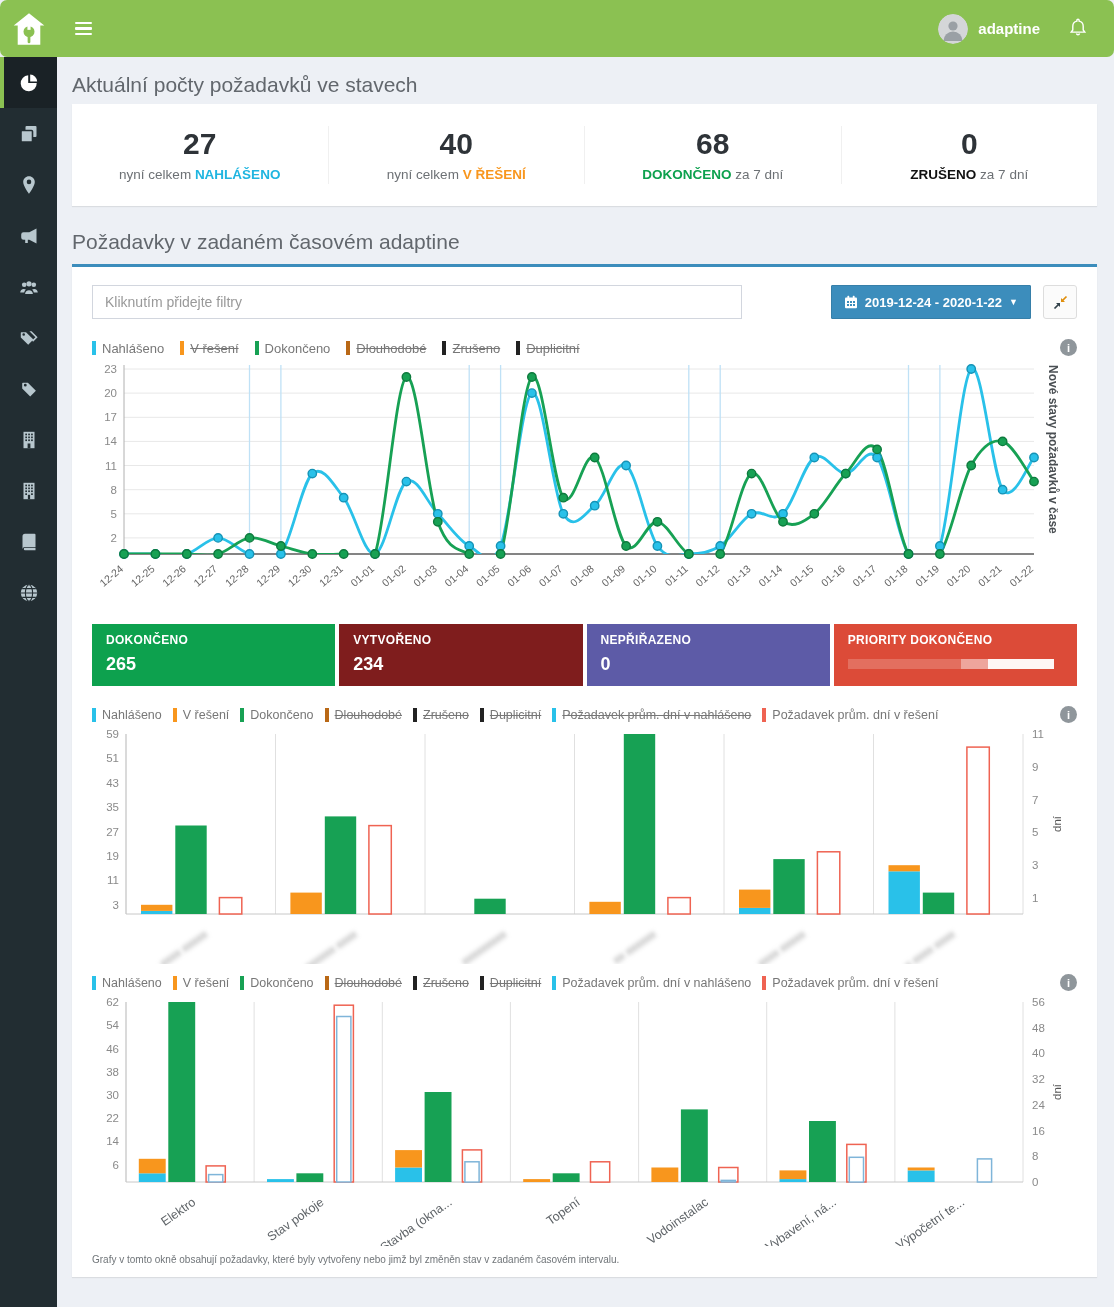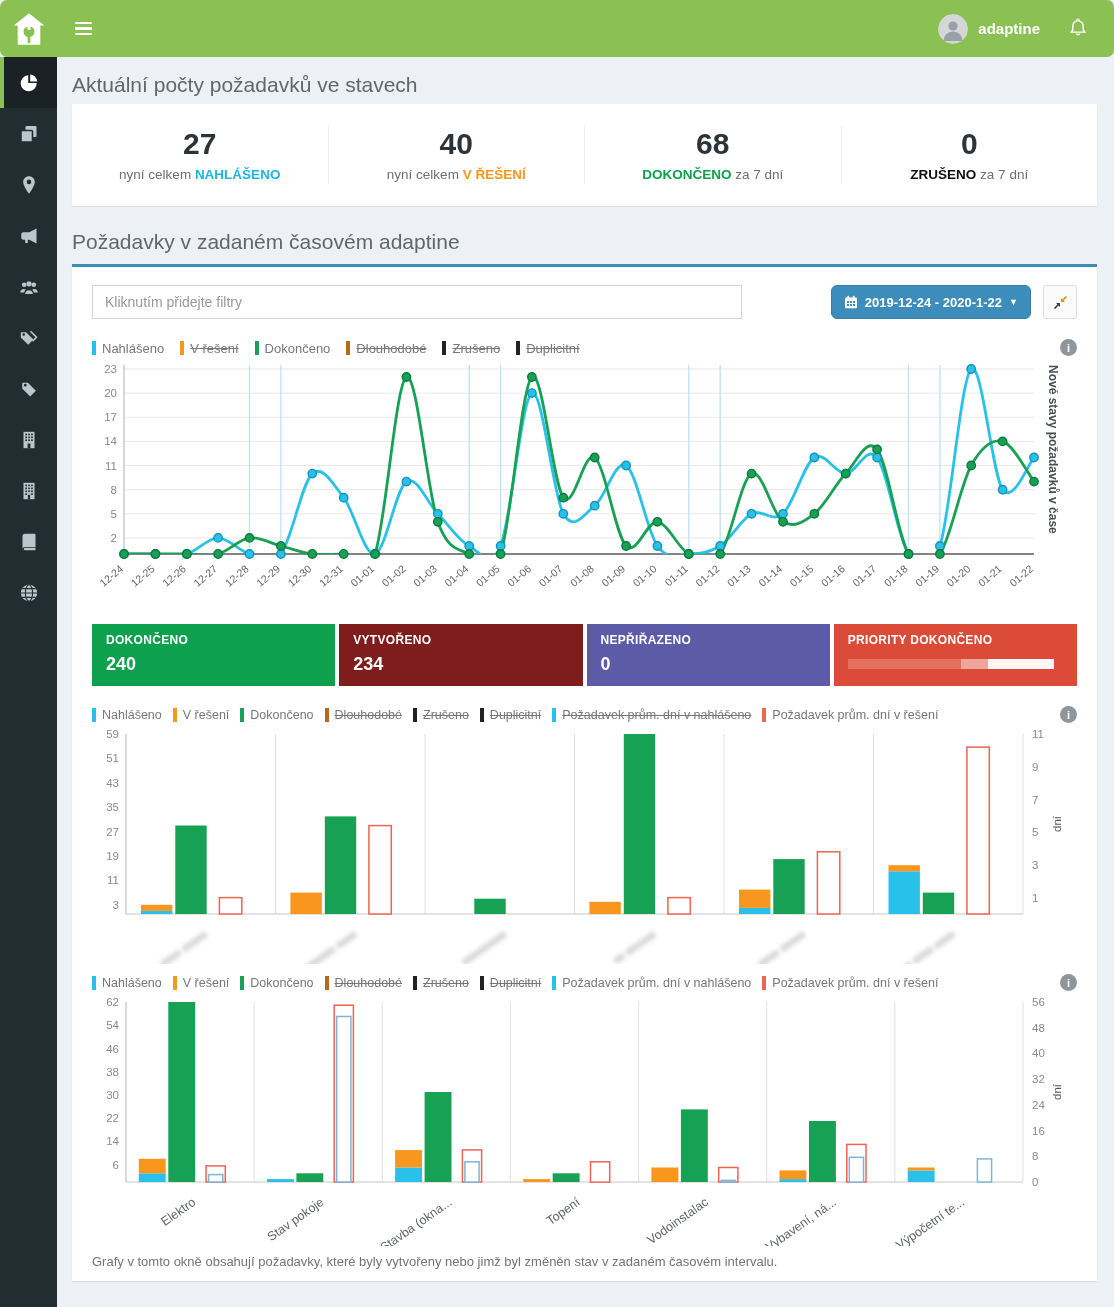--- a/index.html
+++ b/index.html
@@ -33,21 +33,21 @@
   .stat-col:last-child { border-right:none; }
   .stat-value { font-size:30px; font-weight:bold; color:#2e3338; line-height:36px; }
   .stat-caption { font-size:13.5px; color:#6d7175; margin-top:4px; line-height:18px; }
   .stat-caption b { font-weight:bold; }
   
   .panel { background:#fff; border-top:3px solid #3c8dbc; box-shadow:0 1px 1px rgba(0,0,0,.08); padding:18px 20px 12px; }
   .filter-row { display:flex; align-items:center; margin-bottom:20px; }
   .filter-input { width:650px; height:34px; border:1px solid #d2d6de; padding:6px 12px; font-size:14px; color:#444; font-family:inherit; }
   .filter-input::placeholder { color:#999; }
   .filter-right { margin-left:auto; display:flex; align-items:center; gap:12px; }
-  .date-btn { background:#3c8dbc; border:1px solid #367fa9; color:#fff; border-radius:6px; height:34px; padding:0 12px; font-size:13px; font-weight:bold; display:flex; align-items:center; gap:7px; cursor:pointer; font-family:inherit; }
+  .date-btn { background:#3c8dbc; border:1px solid #367fa9; color:#fff; border-radius:1px; height:34px; padding:0 12px; font-size:13px; font-weight:bold; display:flex; align-items:center; gap:7px; cursor:pointer; font-family:inherit; }
   .caret { font-size:9px; }
   .compress-btn { width:34px; height:34px; background:#fbfbfb; border:1px solid #ddd; border-radius:3px; display:flex; align-items:center; justify-content:center; cursor:pointer; }
   
   .legend-row { display:flex; align-items:center; gap:16px; position:relative; height:18px; margin-bottom:2px; }
   .legend-row.tight { gap:11px; }
   .legend-item { display:flex; align-items:center; font-size:13px; color:#777; cursor:pointer; white-space:nowrap; }
   .legend-row.tight .legend-item { font-size:12.5px; }
   .legend-item i { display:inline-block; width:4px; height:14px; margin-right:6px; }
   .legend-item .struck { text-decoration:line-through; }
   .info-icon { position:absolute; right:0; top:0; width:17px; height:17px; border-radius:50%; background:#8f969b; color:#fff; font-size:11px; font-weight:bold; display:flex; align-items:center; justify-content:center; cursor:pointer; }
@@ -57,21 +57,21 @@
   .tiles { display:flex; gap:4px; margin-top:16px; }
   .tile { flex:1; height:62px; padding:9px 14px; color:#fff; }
   .tile-label { font-size:12px; font-weight:bold; letter-spacing:.3px; }
   .tile-value { font-size:18px; font-weight:bold; margin-top:7px; }
   .tile-progress { display:flex; height:10px; margin-top:12px; width:96%; }
   .tile-progress .seg1 { background:rgba(255,255,255,.2); }
   .tile-progress .seg2 { background:rgba(255,255,255,.5); }
   .tile-progress .seg3 { background:rgba(255,255,255,.95); }
   .chart-block { margin-top:20px; }
   .chart-block.second { margin-top:6px; }
-  .footer-note { font-size:13px; color:#707579; margin:4px 0 0; }
+  .footer-note { font-size:10px; color:#707579; margin:4px 0 0; }
   svg text { font-family:"Liberation Sans","DejaVu Sans",sans-serif; }
 </style>
 </head>
 <body>
 
 <header class="topbar">
   <div class="logo-box">
     <svg width="38" height="38" viewBox="0 0 36 36">
       <path d="M18 3 3.5 14.8h3.8V33h21.4V14.8h3.8z" fill="#fff"></path>
       <circle cx="18" cy="20.5" r="5.2" fill="#8bc152"></circle>
@@ -414,21 +414,21 @@
               <text x="910.6" y="211" text-anchor="end" font-size="10.5" fill="#666" transform="rotate(-40 910.6 211)">01-21</text>
               <text x="942.0" y="211" text-anchor="end" font-size="10.5" fill="#666" transform="rotate(-40 942.0 211)">01-22</text>
             </svg></div>
         <div class="vlabel">Nové stavy požadavků v čase</div>
       </div>
     </div>
 
     <div class="tiles" id="tiles">
         <div class="tile" style="background:#0da14e">
           <div class="tile-label">DOKONČENO</div>
-          <div class="tile-value">240</div>
+          <div class="tile-value">265</div>
         </div>
         <div class="tile" style="background:#7f1d1d">
           <div class="tile-label">VYTVOŘENO</div>
           <div class="tile-value">234</div>
         </div>
         <div class="tile" style="background:#5d5ba7">
           <div class="tile-label">NEPŘIŘAZENO</div>
           <div class="tile-value">0</div>
         </div>
         <div class="tile" style="background:#dc4b38">

